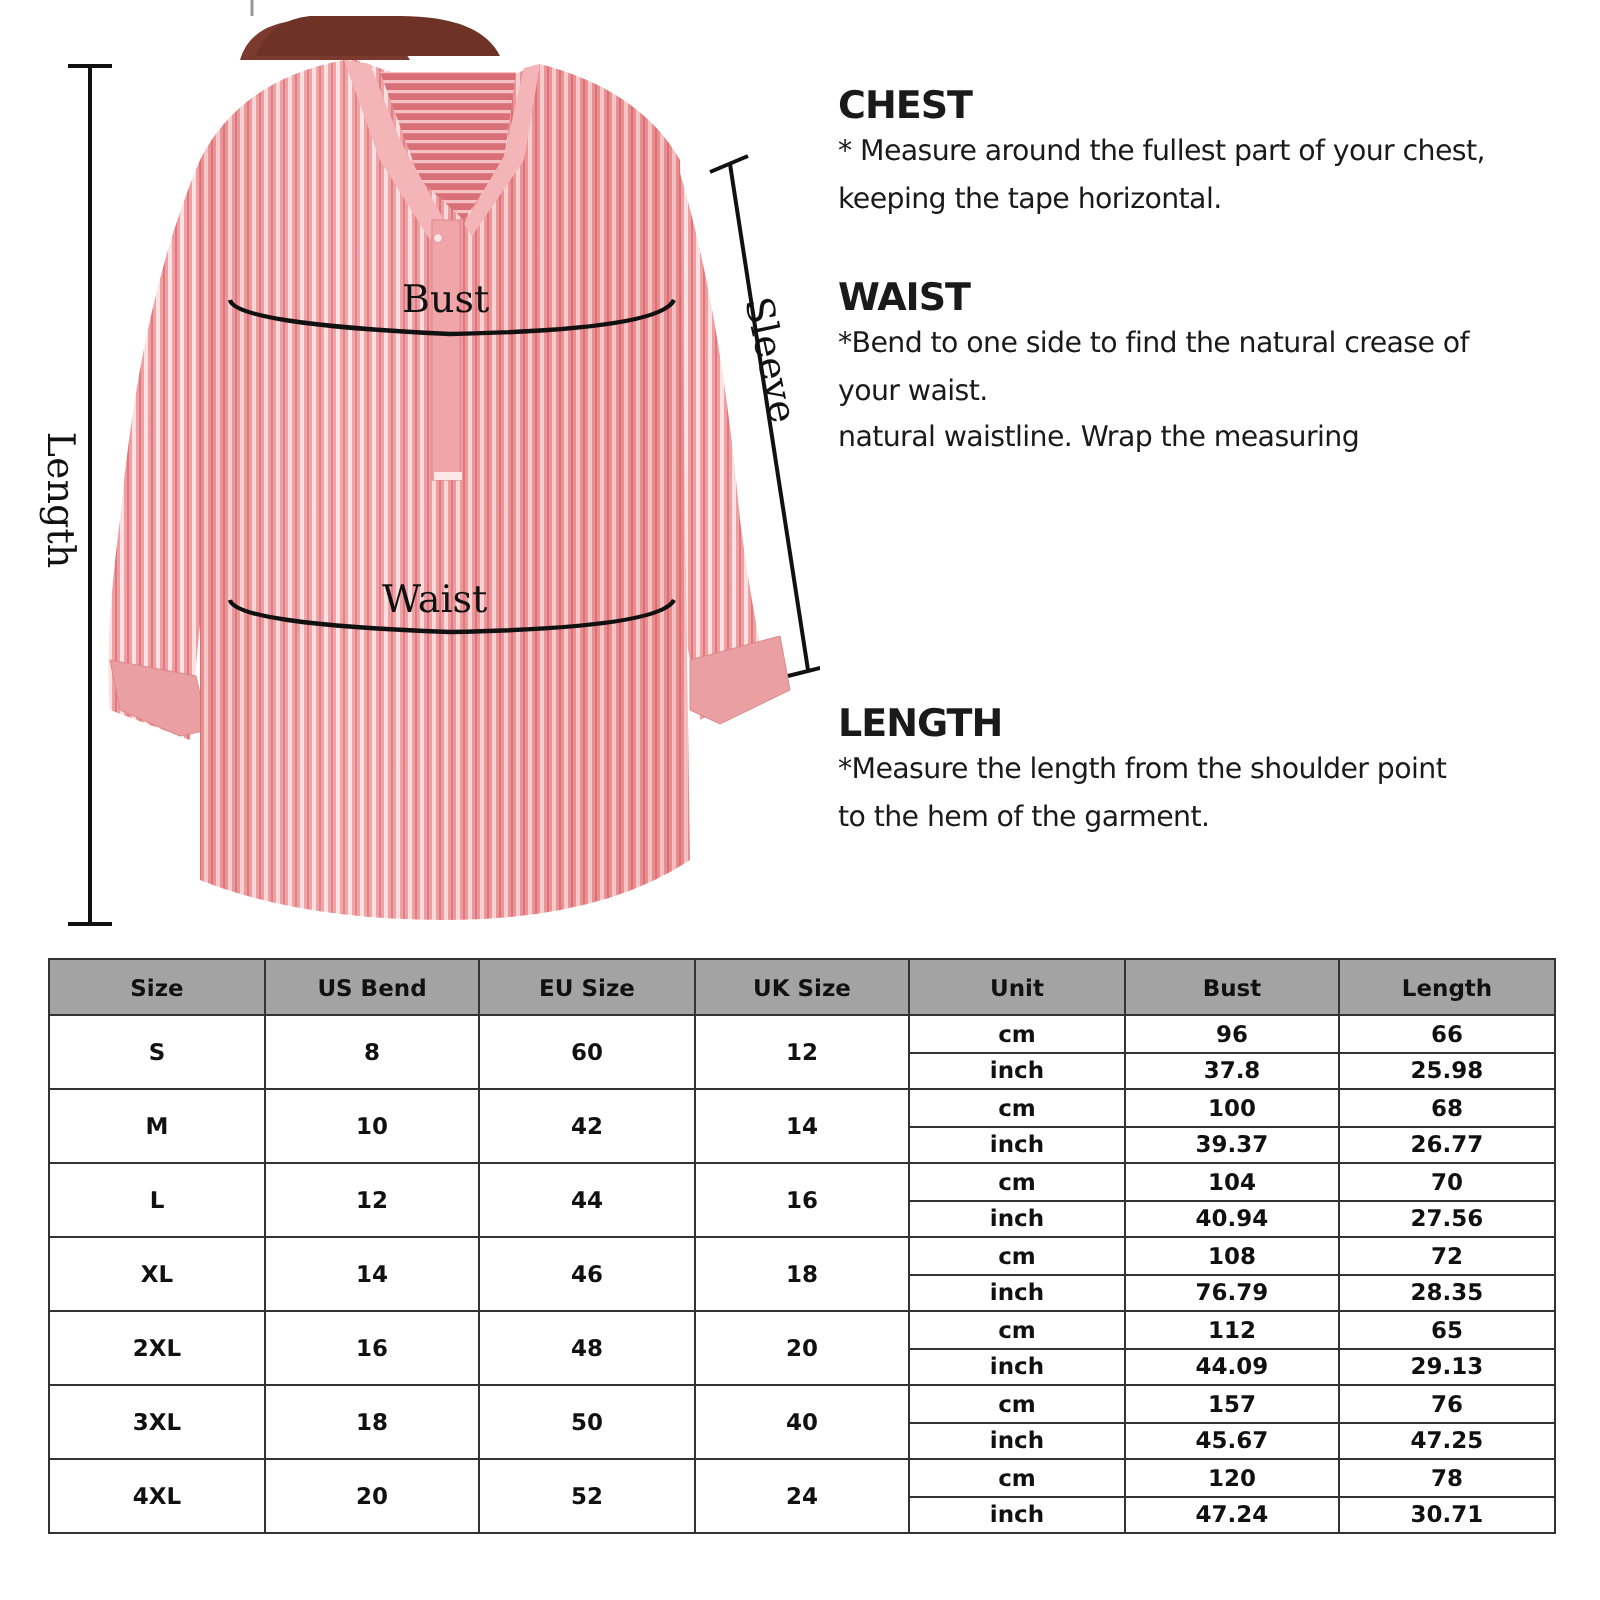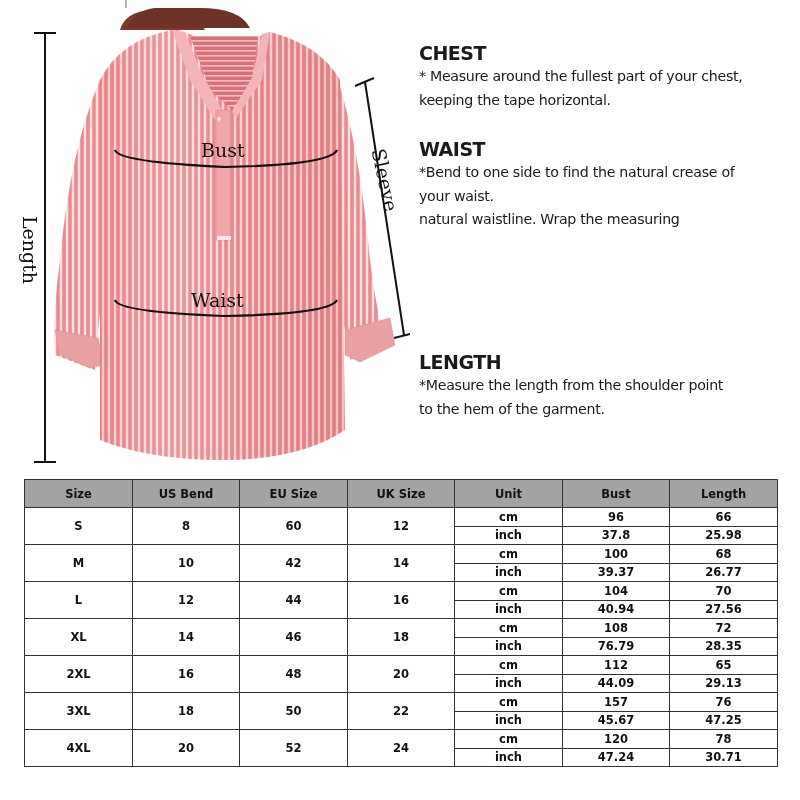--- a/index.html
+++ b/index.html
@@ -234,21 +234,21 @@
     <tr>
       <td class="sub">inch</td>
       <td class="sub">44.09</td>
       <td class="sub">29.13</td>
     </tr>
 
     <tr>
       <td rowspan="2" class="big">3XL</td>
       <td rowspan="2">18</td>
       <td rowspan="2">50</td>
-      <td rowspan="2">22</td>
+      <td rowspan="2">40</td>
       <td class="sub">cm</td>
       <td class="sub">157</td>
       <td class="sub">76</td>
     </tr>
     <tr>
       <td class="sub">inch</td>
       <td class="sub">45.67</td>
       <td class="sub">47.25</td>
     </tr>
 

